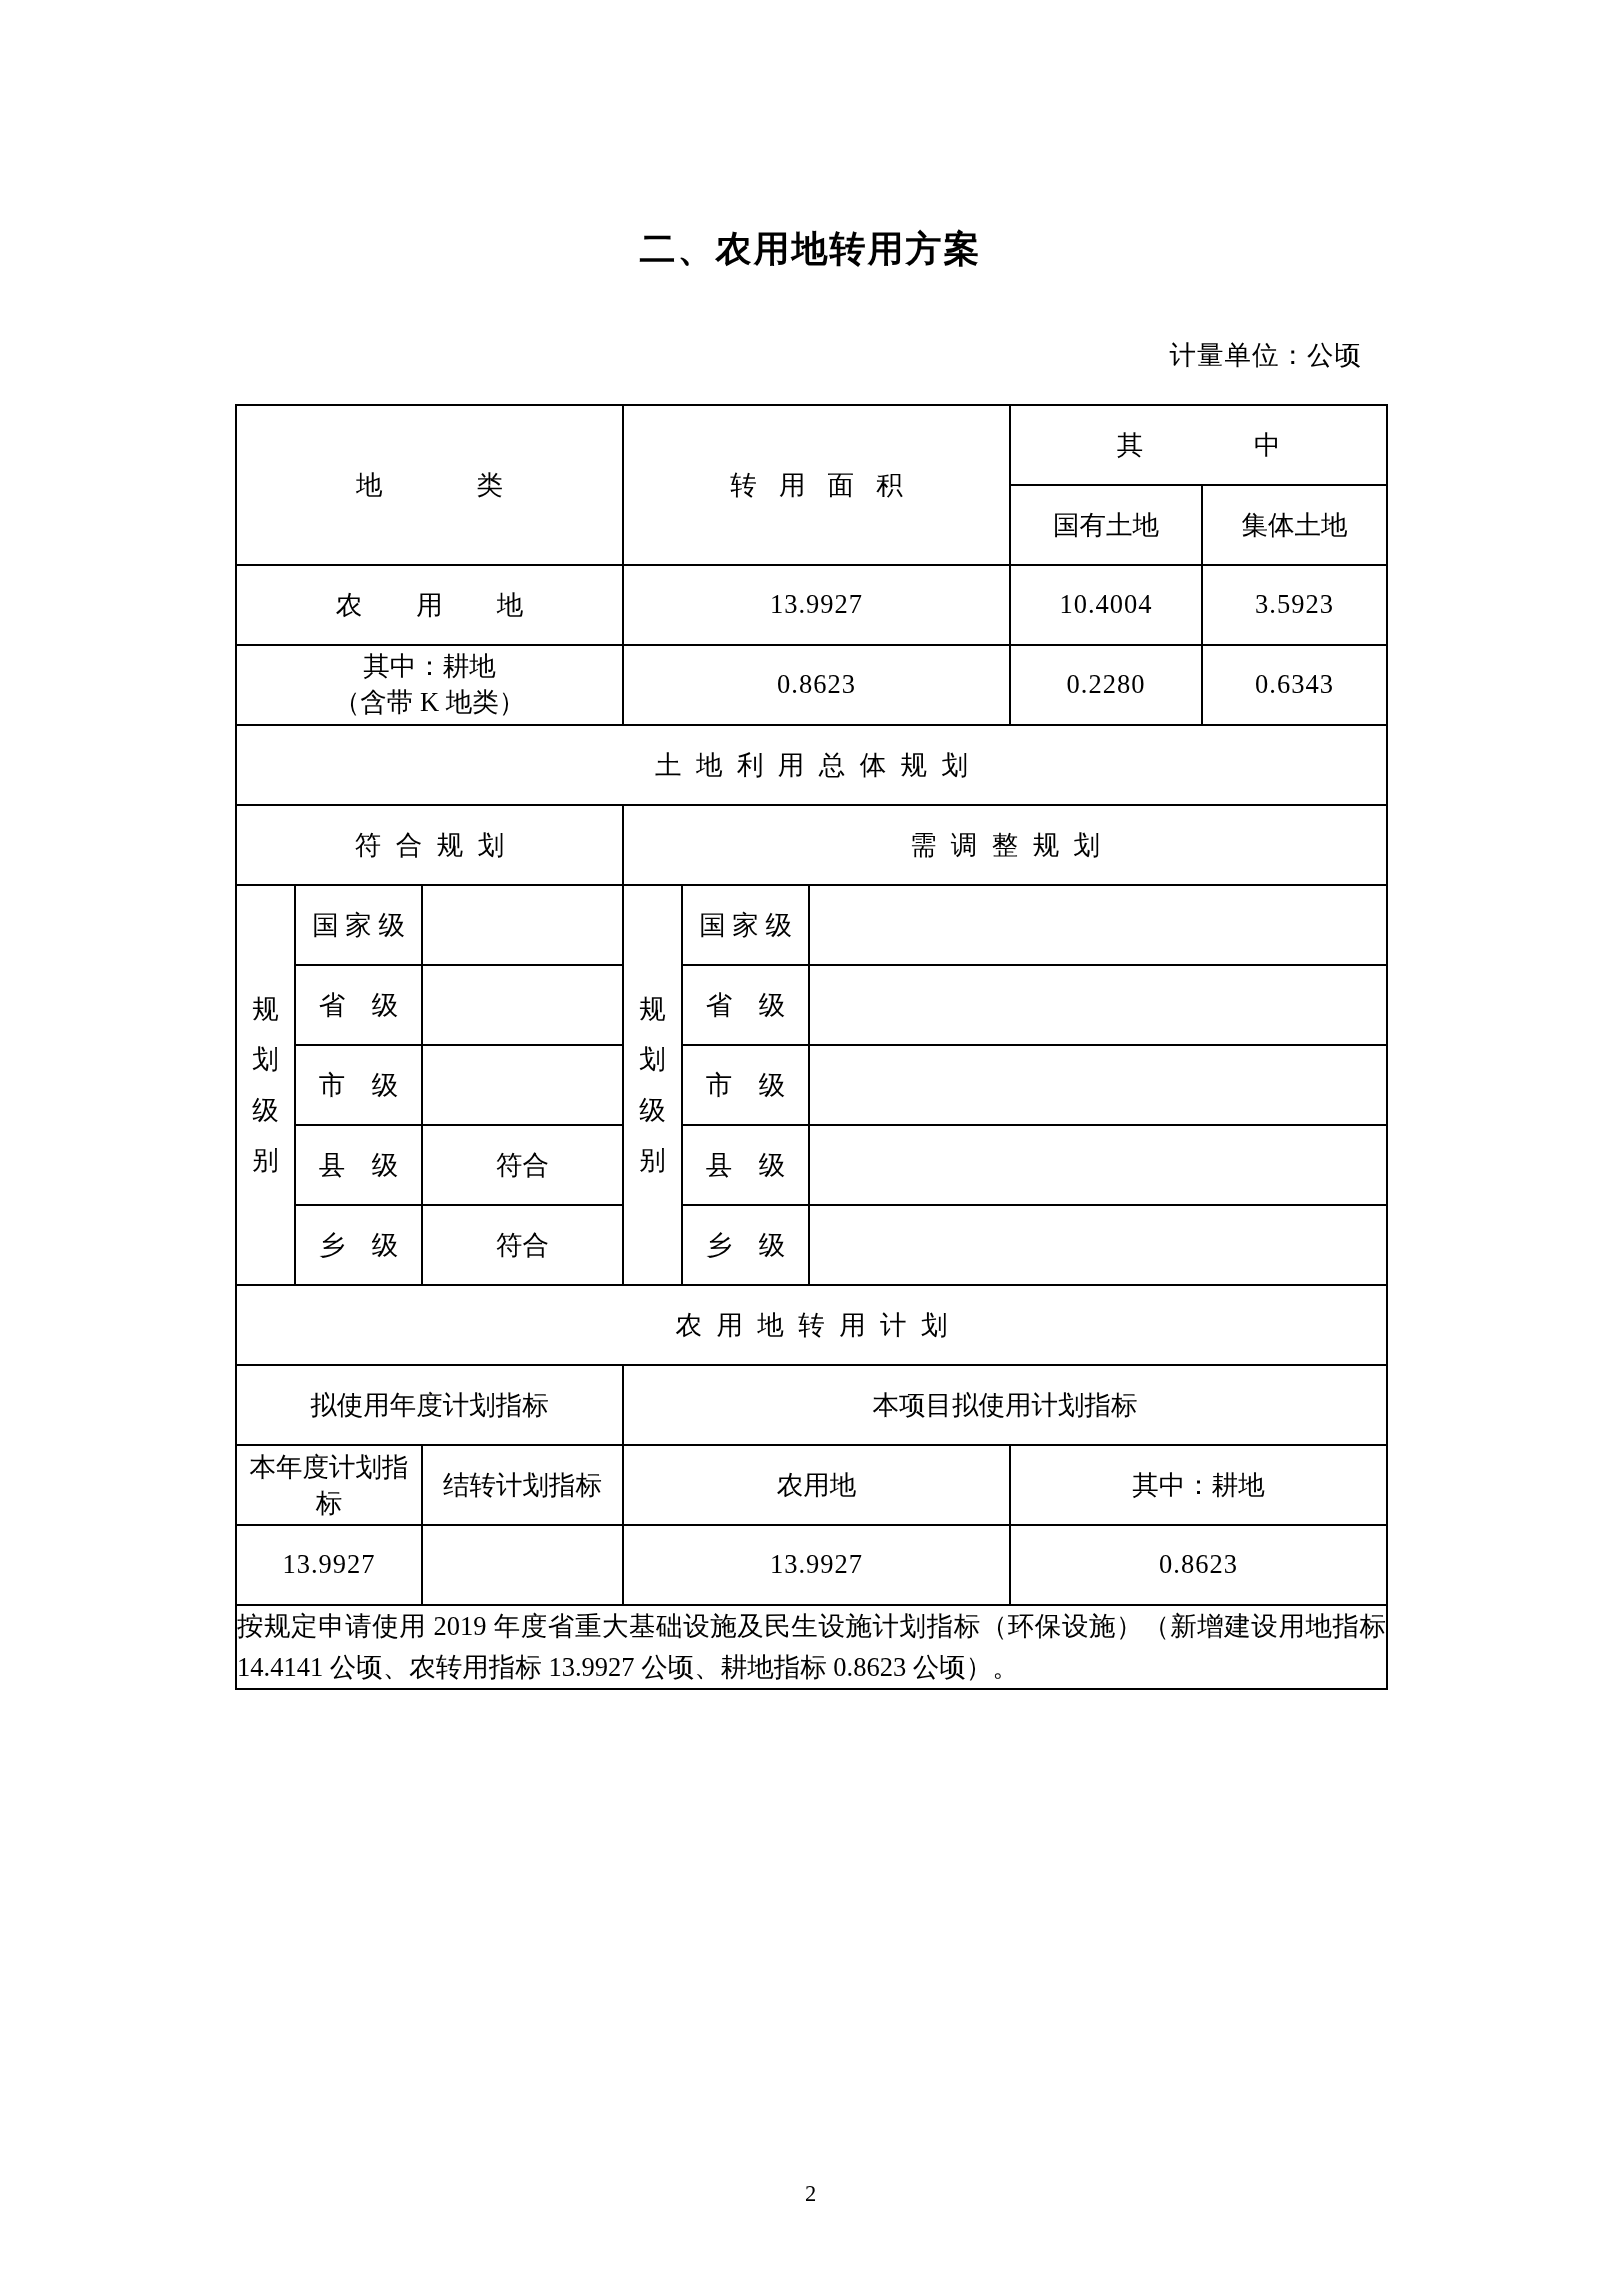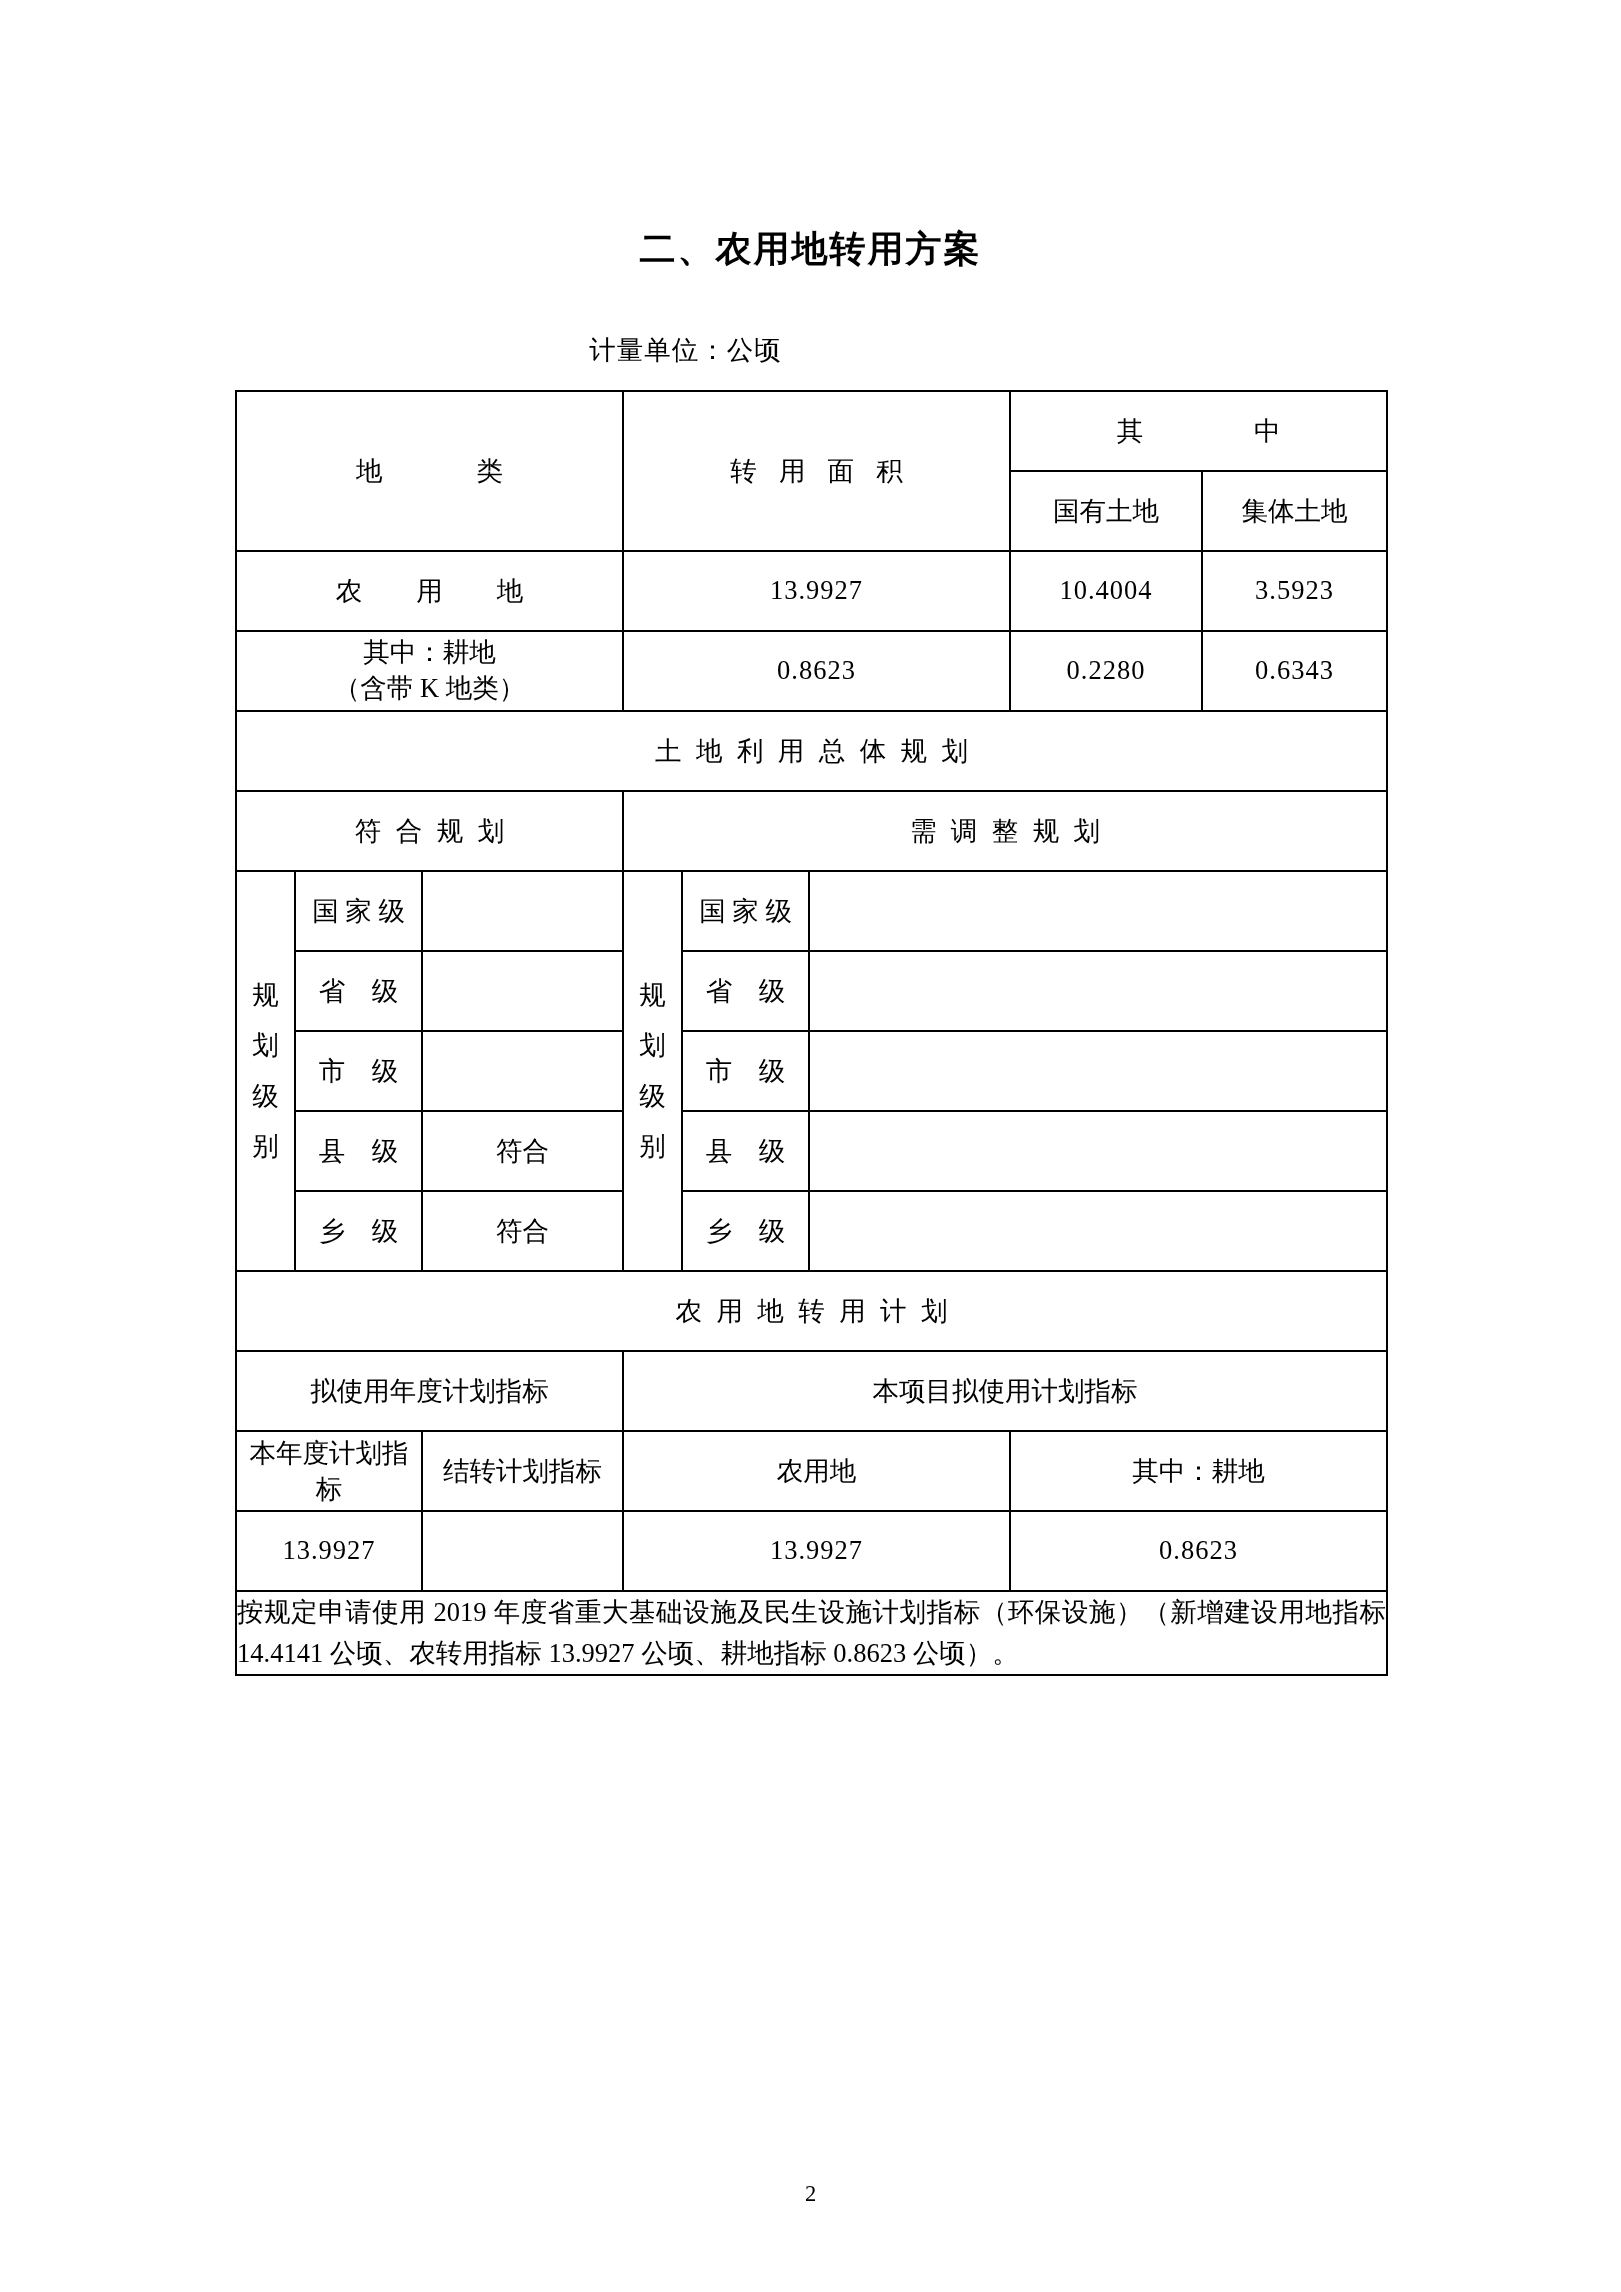--- a/index.html
+++ b/index.html
@@ -23,23 +23,23 @@
   .title {
     text-align: center;
     font-family: "Liberation Sans", "DejaVu Sans", sans-serif;
     font-weight: bold;
     font-size: 36px;
     letter-spacing: 2px;
     margin: 4px;
     padding-top: 221px;
   }
   .unit-line {
-    text-align: center;
-    font-size: 26.5px;
-    margin: 0;
+    text-align: right;
+    font-size: 26.5px;
+    margin: 9px;
     padding-top: 54px;
     padding-right: 250px;
     letter-spacing: 1px;
   }
   .table-wrap {
     padding-top: 21.6px;
     padding-left: 235px;
   }
   table.main {
     border-collapse: collapse;

